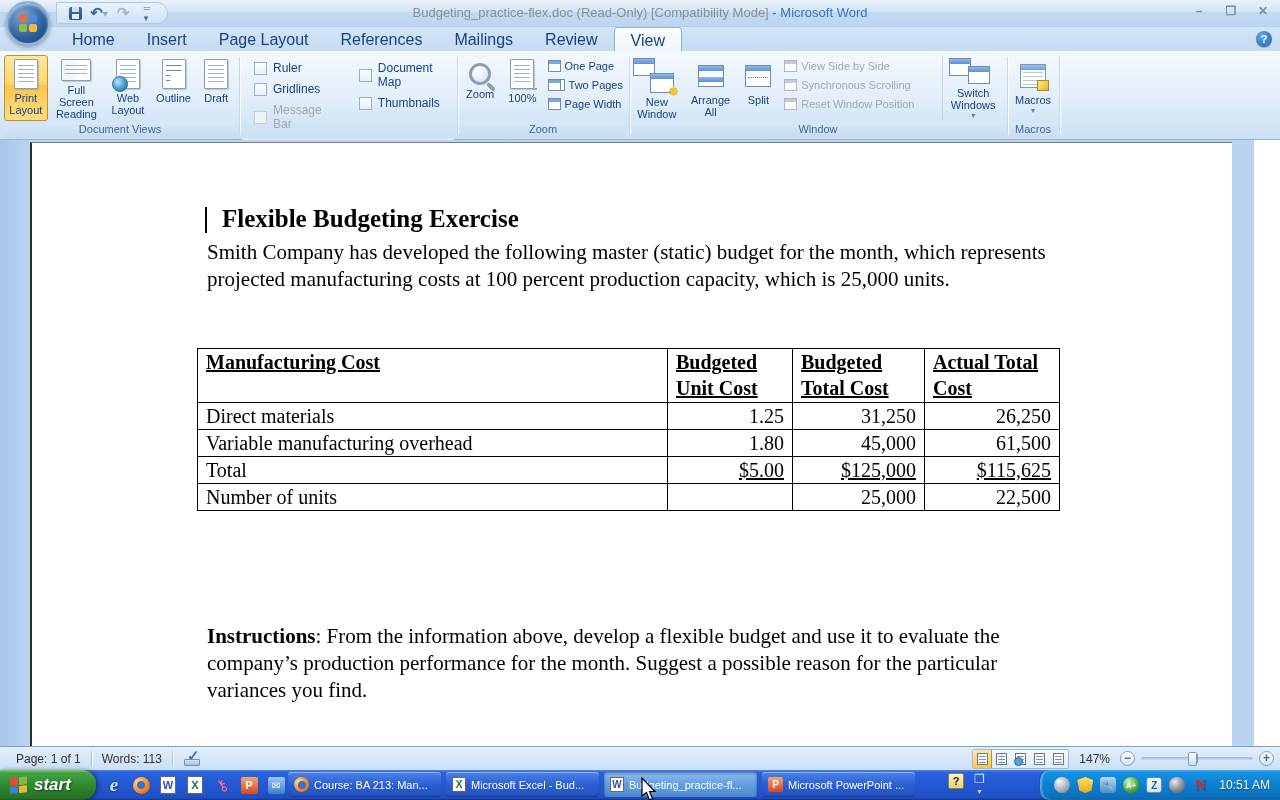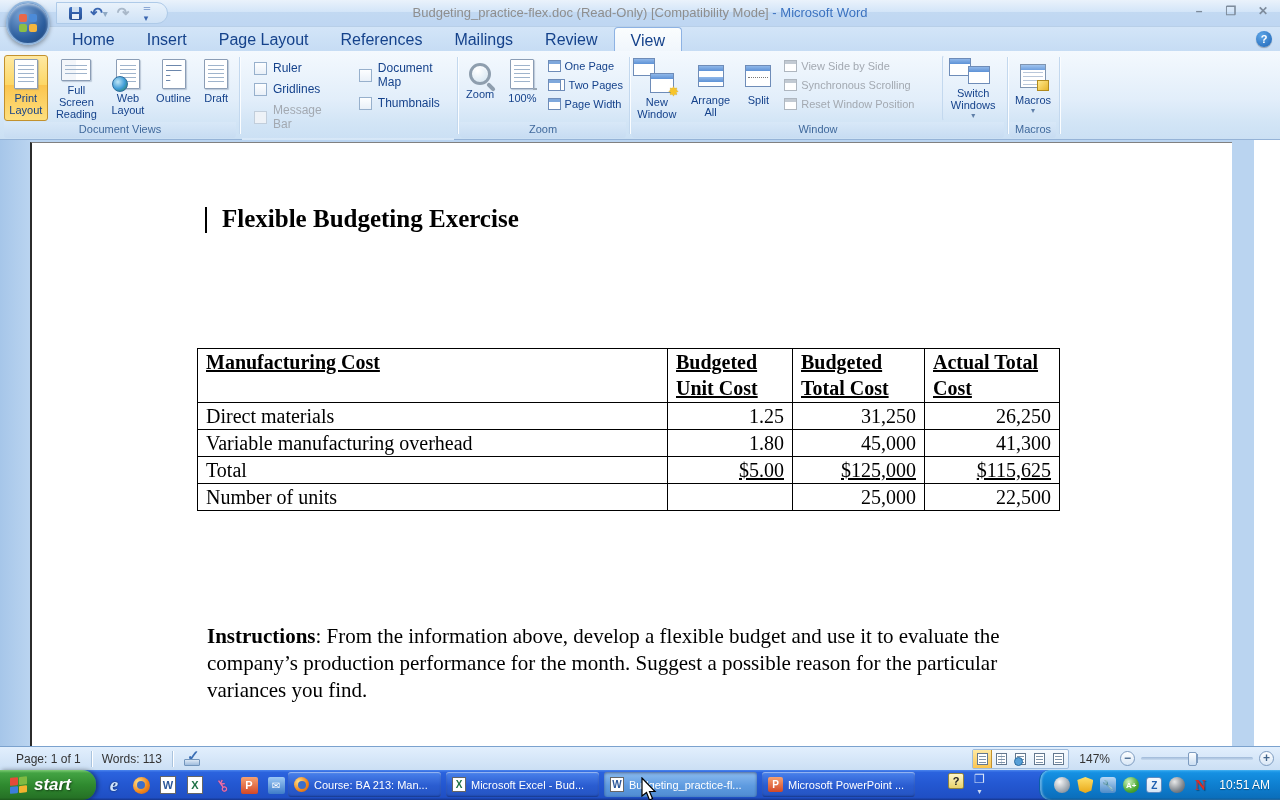--- a/index.html
+++ b/index.html
@@ -408,40 +408,41 @@
         </div>
       </div>
       <div class="group-label">Macros</div>
     </div>
   </div>
 
   <div id="doc-area">
     <div class="page doc-serif">
       <div class="caret"></div>
       <div class="doc-title">Flexible Budgeting Exercise</div>
+      <div class="doc-intro">Smith Company has developed the following master (static) budget for the month, which represents projected manufacturing costs at 100 percent production capacity, which is 25,000 units.</div>
 
       <table class="doc-table">
         <tbody>
             <tr>
           <th class="c0"><span>Manufacturing Cost</span></th>
           <th class="c1"><span>Budgeted Unit Cost</span></th>
           <th class="c2"><span>Budgeted Total Cost</span></th>
           <th class="c3"><span>Actual Total Cost</span></th>
         </tr>
         <tr>
           <td>Direct materials</td>
           <td class="num">1.25</td>
           <td class="num">31,250</td>
           <td class="num">26,250</td>
         </tr>
         <tr>
           <td>Variable manufacturing overhead</td>
           <td class="num">1.80</td>
           <td class="num">45,000</td>
-          <td class="num">41,300</td>
+          <td class="num">61,500</td>
         </tr>
         <tr>
           <td>Total</td>
           <td class="num u">$5.00</td>
           <td class="num u">$125,000</td>
           <td class="num u">$115,625</td>
         </tr>
         <tr>
           <td>Number of units</td>
           <td class="num"></td>

